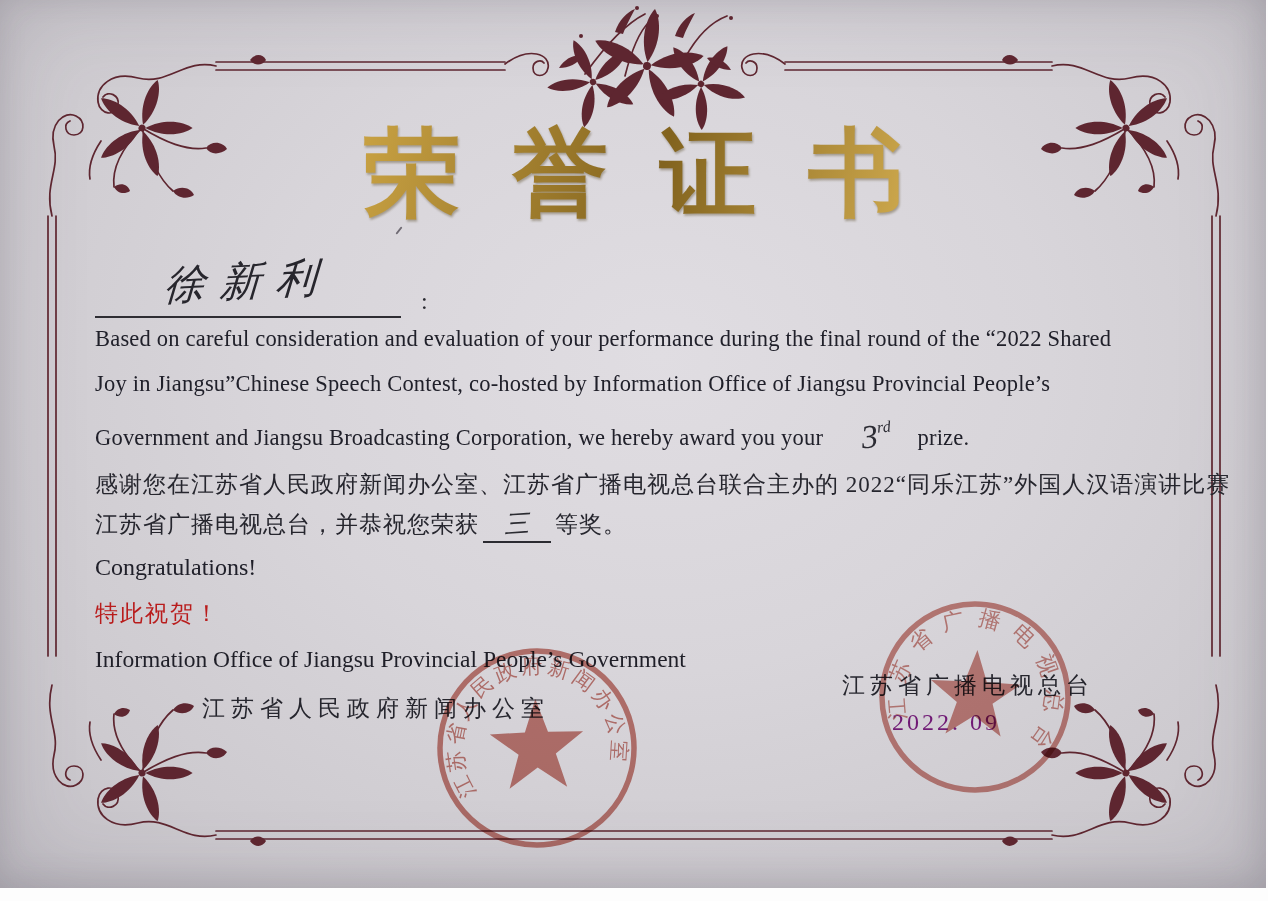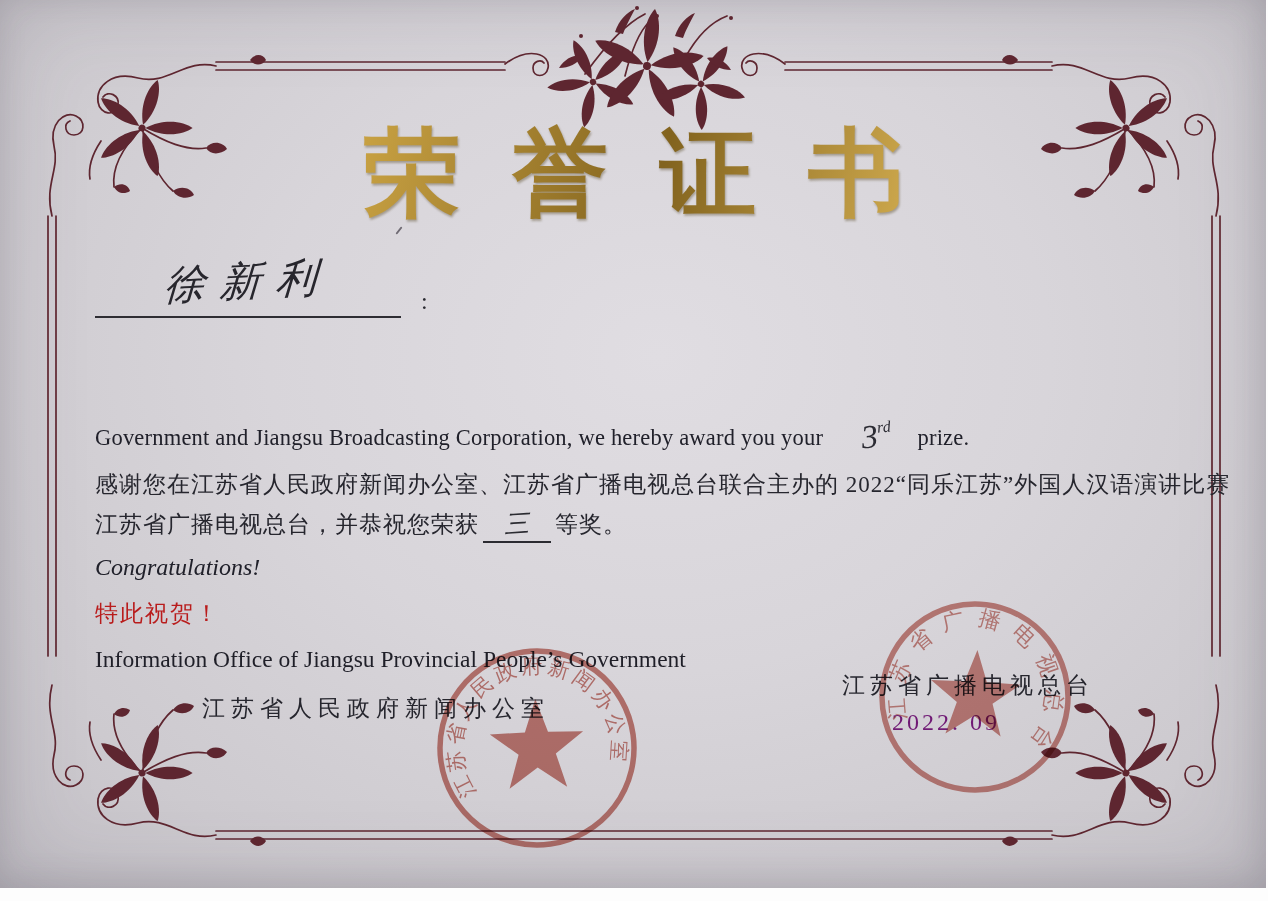--- a/index.html
+++ b/index.html
@@ -30,21 +30,21 @@
     transform:rotate(-3deg) skewX(-6deg);transform-origin:center;
   }
   #name-colon{left:421px;top:288px;font-size:24px;color:#2a2a31;}
   .en-line{position:absolute;left:95px;font-size:22.5px;color:#20202a;letter-spacing:.2px;}
   .zh-line{position:absolute;left:95px;font-size:23px;color:#26262e;letter-spacing:1px;}
   .prize-en{display:inline-block;margin:0 26px 0 38px;font-size:33px;font-style:italic;color:#2b2b33;transform:rotate(-6deg) translateY(2px);}
   .prize-en sup{font-size:16px;vertical-align:14px;letter-spacing:0;}
   .prize-zh{display:inline-block;border-bottom:2px solid #2b2b31;padding:0 21px 1px 21px;margin:0 4px;
     font-size:25px;font-style:italic;color:#2b2b31;}
   .prize-zh span{display:inline-block;transform:rotate(-4deg);}
-  #congrats-en{left:95px;top:554px;font-size:24px;color:#20202a;font-style:italic;}
+  #congrats-en{left:95px;top:554px;font-size:24px;color:#20202a;}
   #congrats-zh{left:95px;top:598px;font-size:23px;color:#b91c1c;letter-spacing:2px;}
   #sig-left-en{left:95px;top:646px;font-size:23.5px;color:#1f1f28;}
   #sig-left-zh{left:95px;top:693px;width:562px;text-align:center;font-size:23px;color:#26262e;letter-spacing:6px;}
   #sig-right{left:800px;top:650px;width:336px;text-align:center;}
   #sig-right .en{font-size:23.5px;color:#1f1f28;white-space:nowrap;}
   #sig-right .zh{margin-top:20px;font-size:23px;color:#26262e;letter-spacing:5px;white-space:nowrap;}
   #sig-right .date{margin-top:8px;font-size:24px;color:#701a75;letter-spacing:3px;transform:translateX(-22px);white-space:nowrap;}
   svg.seal{position:absolute;mix-blend-mode:multiply;}
   .seal-ink{fill:none;stroke:#bf5f55;}
   .seal-fill{fill:#bf5f55;stroke:none;}
@@ -116,20 +116,22 @@
 
   <div id="title" class="abs">荣誉证书</div>
 
   <div id="stray-mark" class="abs"></div>
 
   <div id="name-line" class="abs">
     <span class="name">徐新利</span>
   </div>
   <div id="name-colon" class="abs">:</div>
 
+  <div class="en-line" style="top:326px;">Based on careful consideration and evaluation of your performance during the final round of the “2022 Shared</div>
+  <div class="en-line" style="top:371px;">Joy in Jiangsu”Chinese Speech Contest, co-hosted by Information Office of Jiangsu Provincial People’s</div>
   <div class="en-line" style="top:416px;">
     <span>Government and Jiangsu Broadcasting Corporation, we hereby award you your</span><span class="prize-en"><span>3</span><sup>rd</sup></span><span>prize.</span>
   </div>
 
   <div class="zh-line" style="top:469px;">感谢您在江苏省人民政府新闻办公室、江苏省广播电视总台联合主办的 2022“同乐江苏”外国人汉语演讲比赛</div>
   <div class="zh-line" style="top:507px;">
     <span>江苏省广播电视总台，并恭祝您荣获</span><span class="prize-zh"><span>三</span></span><span>等奖。</span>
   </div>
 
   <div id="congrats-en" class="abs">Congratulations!</div>

